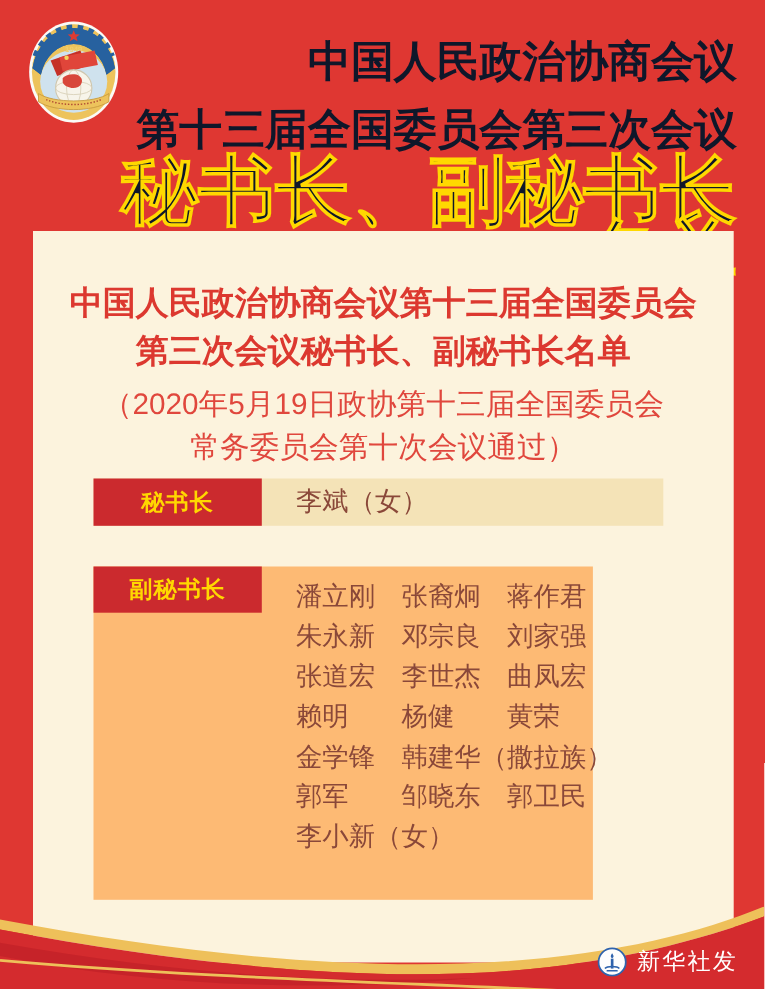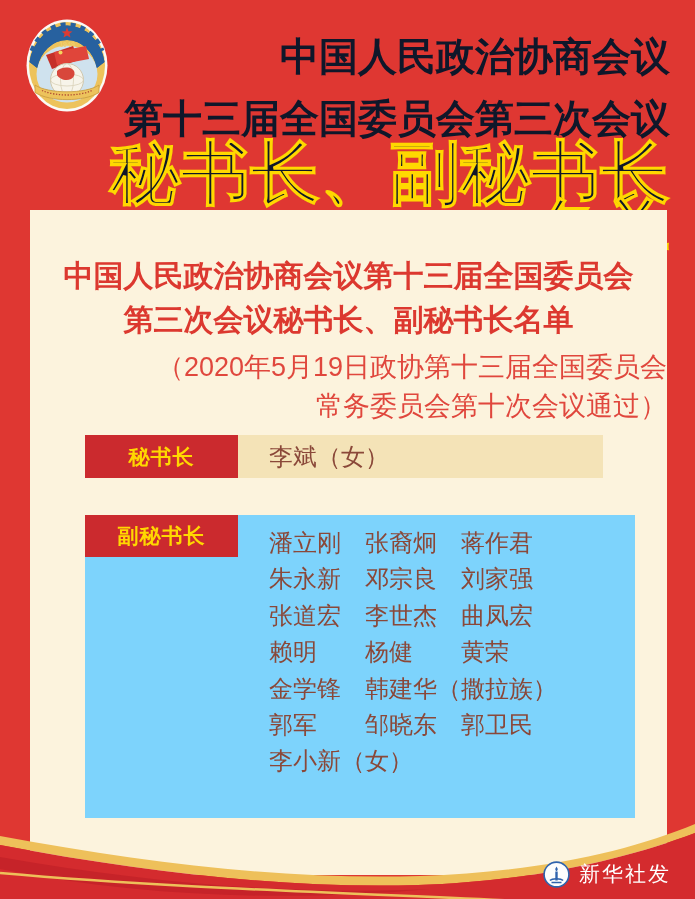--- a/index.html
+++ b/index.html
@@ -12,31 +12,31 @@
   .emblem{position:absolute;left:26px;top:19px;width:82px;height:93px;}
   .header{position:absolute;left:90px;top:34px;width:580px;text-align:right;color:#0f172a;}
   .h-line1{font-size:39px;font-weight:bold;line-height:46px;}
   .h-line2{font-size:39px;font-weight:bold;line-height:50px;margin-top:14px;}
   .h-line3{font-size:70px;font-weight:700;line-height:58px;margin-top:0px;
            -webkit-text-stroke:1px #ffd800;}
   
   .panel{position:absolute;left:30px;top:190px;width:637px;height:665px;background:#fcf3dd;margin-top:20px;}
   .p-title{padding-top:44px;text-align:center;color:#dc382f;font-weight:bold;
            font-size:30px;line-height:44px;}
-  .p-subtitle{margin-top:6px;text-align:right;color:#e0473d;font-size:27px;line-height:39px;}
+  .p-subtitle{margin-top:6px;text-align:center;color:#e0473d;font-size:27px;line-height:39px;}
   .label-box{
     position:absolute;left:0;top:0;width:153px;background:#cb2a2e;color:#ffd800;
     font-size:21px;font-weight:bold;display:flex;align-items:center;justify-content:center;
     letter-spacing:1px;
   }
   .row-sec{position:absolute;left:55px;top:225px;width:518px;height:43px;background:#f4e3b7;}
   .row-sec .label-box{height:43px;}
   .sec-name{position:absolute;left:184px;top:0;height:43px;line-height:43px;
             font-size:24px;color:#8a4839;text-align:right;}
-  .row-dep{position:absolute;left:55px;top:305px;width:550px;height:303px;background:#7dd3fc;}
+  .row-dep{position:absolute;left:55px;top:305px;width:454px;height:303px;background:#fdba74;}
   .row-dep .label-box{height:42px;}
   .dep-names{position:absolute;left:184px;top:10px;font-size:24px;color:#8a4839;}
   .name-row{line-height:36.4px;white-space:nowrap;}
   .name{display:inline-block;min-width:96px;}
   
   .wave{position:absolute;left:0;bottom:0;width:695px;height:92px;display:block;}
   .credit{position:absolute;right:24px;bottom:11px;display:flex;align-items:flex-end;gap:9px;}
   .xh-logo{width:27px;height:27px;display:block;}
   .credit-text{color:#ffffff;font-size:21px;letter-spacing:2px;}
 </style>

